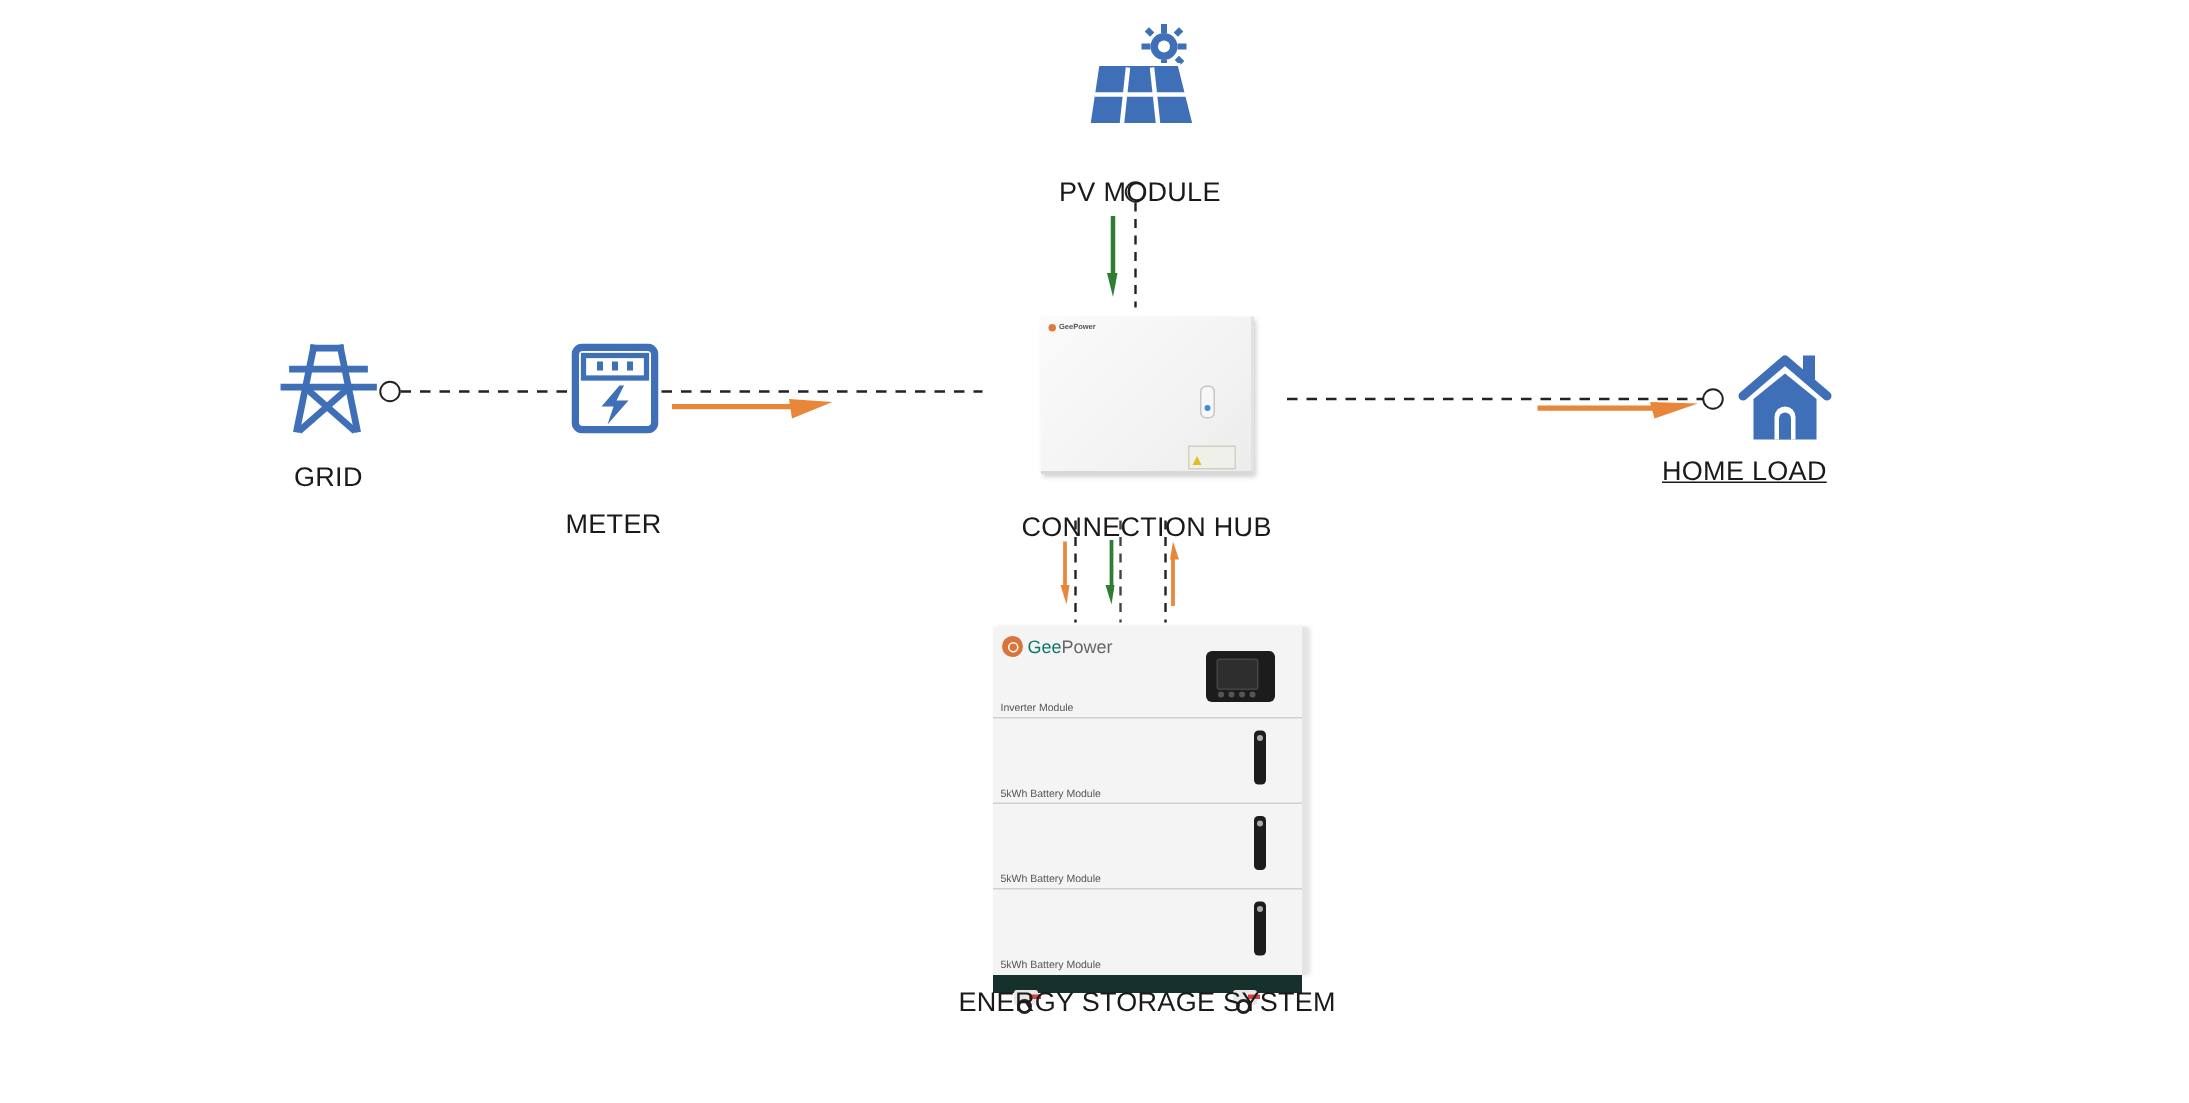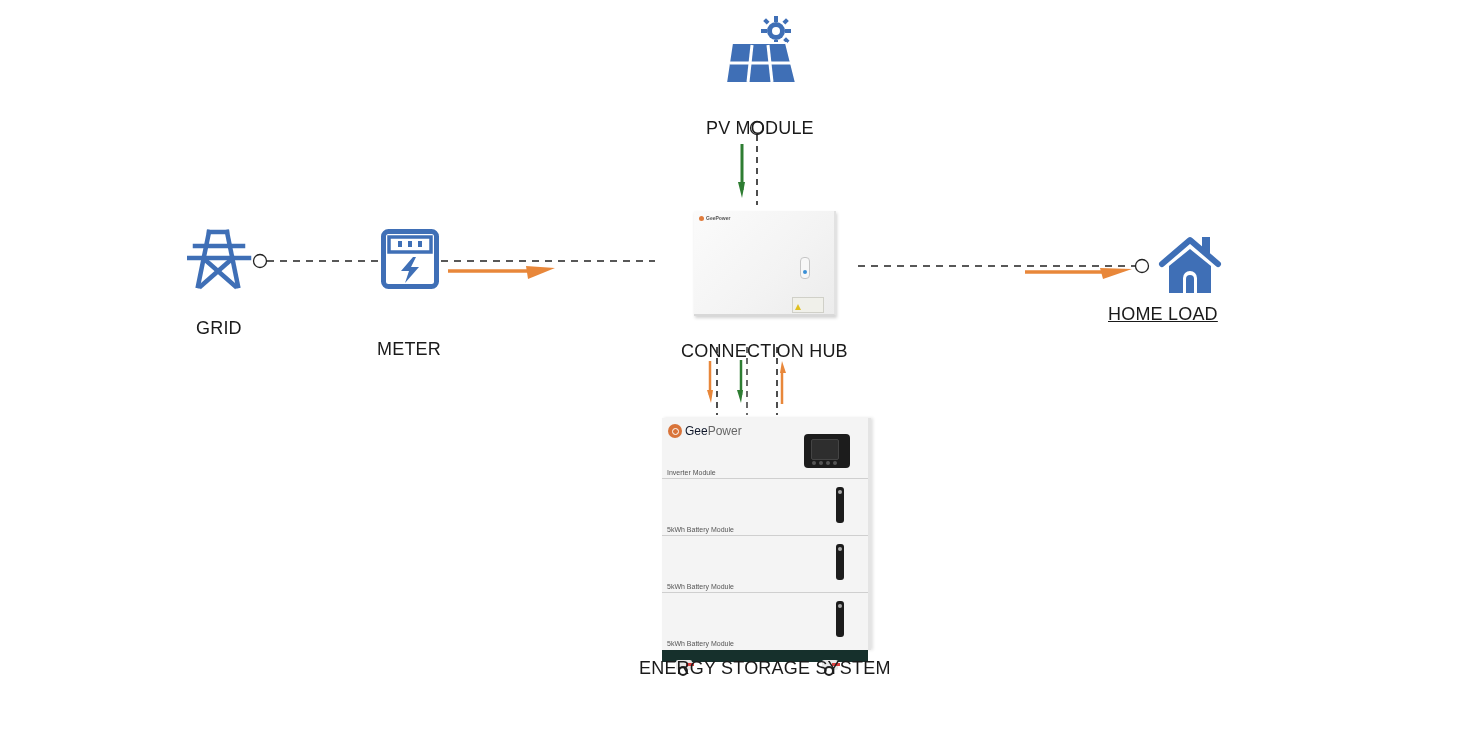--- a/index.html
+++ b/index.html
@@ -17,21 +17,21 @@
   .hub-handle .led { position: absolute; left: 2px; top: 12px; width: 4px; height: 4px; border-radius: 50%; background: #3a8fd6; }
   .hub-warning { position: absolute; left: 98px; top: 86px; width: 30px; height: 14px; background: #f0f0ea; border: 1px solid #d0d0c8; font-size: 3px; }
   .hub-warning .tri { position: absolute; left: 2px; top: 6px; width: 0; height: 0; border-left: 3px solid transparent; border-right: 3px solid transparent; border-bottom: 6px solid #e0c020; }
   .ess { position: absolute; left: 662px; top: 418px; width: 206px; height: 232px;
          background: #f4f4f4; box-shadow: 2px 0 3px rgba(0,0,0,0.12); border-right: 3px solid #e4e4e4; }
   .ess-section { position: absolute; left: 0; width: 206px; border-bottom: 1px solid #cfcfcf; }
   .ess-section .mod-label { position: absolute; left: 5px; bottom: 2px; font-size: 7px; color: #555; }
   .ess-logo { position: absolute; left: 6px; top: 6px; display: flex; align-items: center; gap: 3px; font-size: 12px; color: #666; }
   .ess-logo .circ { width: 14px; height: 14px; border-radius: 50%; background: #d9743a; display: inline-block; position: relative; }
   .ess-logo .circ::after { content: ""; position: absolute; left: 4px; top: 4px; width: 5px; height: 5px; border: 1px solid #fff; border-radius: 50%; }
-  .ess-logo .gee { color: #0f172a; }
+  .ess-logo .gee { color: #0f766e; }
   .ess-screen { position: absolute; left: 142px; top: 16px; width: 46px; height: 34px; background: #1c1c1c; border-radius: 4px; }
   .ess-screen .inner { position: absolute; left: 7px; top: 5px; width: 26px; height: 19px; background: #2e2e2e; border: 1px solid #444; border-radius: 2px; }
   .ess-screen .btns { position: absolute; left: 8px; top: 27px; display: flex; gap: 3px; }
   .ess-screen .btns span { width: 4px; height: 4px; border-radius: 50%; background: #555; display: inline-block; }
   .ess-indicator { position: absolute; left: 174px; width: 8px; height: 36px; background: #1c1c1c; border-radius: 3px; }
   .ess-indicator::before { content: ""; position: absolute; left: 2px; top: 3px; width: 4px; height: 4px; border-radius: 50%; background: #aaa; }
   .ess-base { position: absolute; left: 662px; top: 650px; width: 206px; height: 12px; background: #16302c; }
   .wheel { position: absolute; top: 660px; width: 18px; height: 14px; }
   .wheel .caster { position: absolute; left: 0; top: 0; width: 16px; height: 10px; background: #e8e8e8; border-radius: 2px; }
   .wheel .red { position: absolute; left: 10px; top: 3px; width: 8px; height: 3px; background: #d94040; }
@@ -111,21 +111,21 @@
   <g stroke="#3f6fb6" stroke-width="4.5" fill="none" stroke-linecap="square">
     <line x1="22" y1="4" x2="40" y2="4"></line>
     <line x1="8" y1="18" x2="56" y2="18"></line>
     <line x1="2" y1="30" x2="62" y2="30"></line>
     <line x1="22" y1="4" x2="11" y2="58"></line>
     <line x1="40" y1="4" x2="51" y2="58"></line>
     <line x1="16" y1="30" x2="48" y2="58"></line>
     <line x1="46" y1="30" x2="14" y2="58"></line>
   </g>
 </svg>
-<div class="label" style="left:196px; top:318px;text-align:right;">GRID</div>
+<div class="label" style="left:196px; top:308px;text-align:right;">GRID</div>
 
 <svg class="abs" style="left:381px; top:229px;" width="58" height="60" viewBox="0 0 58 60">
   <rect x="2.5" y="2.5" width="53" height="55" rx="5" fill="#fff" stroke="#3f6fb6" stroke-width="5"></rect>
   <rect x="8" y="8" width="42" height="15" fill="none" stroke="#3f6fb6" stroke-width="3.5"></rect>
   <rect x="17" y="12" width="4" height="6" fill="#3f6fb6"></rect>
   <rect x="27" y="12" width="4" height="6" fill="#3f6fb6"></rect>
   <rect x="37" y="12" width="4" height="6" fill="#3f6fb6"></rect>
   <polygon points="32,28 20,42 28,42 24,54 38,38 30,38 35,28" fill="#3f6fb6"></polygon>
 </svg>
 <div class="label" style="left:377px; top:301px;margin-top:38px;">METER</div>

